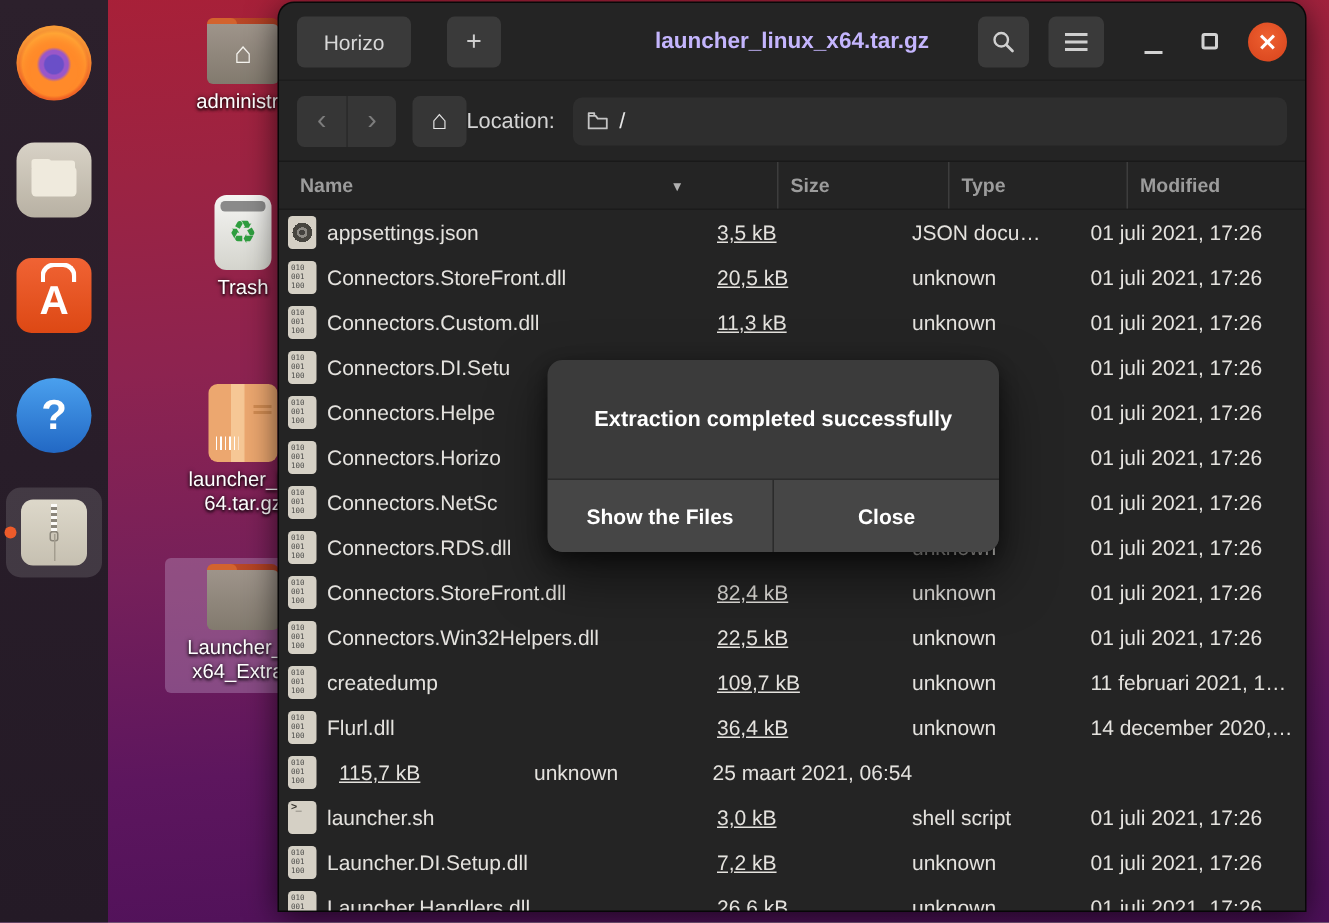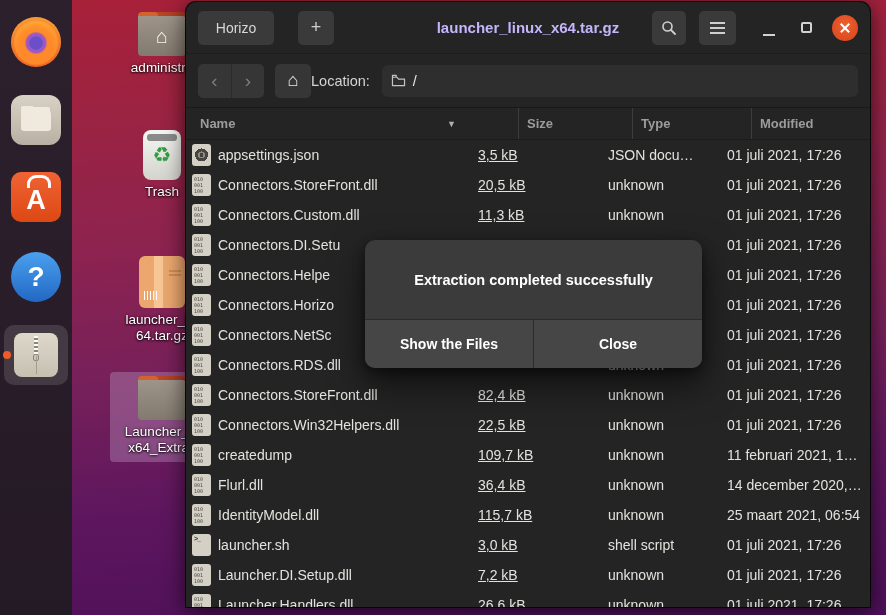--- a/index.html
+++ b/index.html
@@ -124,21 +124,21 @@
   .fcell.modified { flex:1; padding-left:8px; }
   .ficon { width:19px; height:22px; border-radius:3px; margin:0 7px 0 6px; flex:0 0 auto;
     background:#d5d0c5; position:relative; overflow:hidden; }
   .binary-file-icon::before { content:"010\A 001\A 100"; white-space:pre; position:absolute; left:2px; top:2px;
     font-family:"DejaVu Sans Mono", monospace; font-size:5px; line-height:6px; color:#4a4a48; }
   .json-file-icon { background:radial-gradient(circle at 50% 50%, #44423e 0 2px, #8d8a84 2px 3.5px, #47453f 3.5px 6.5px, rgba(0,0,0,0) 6.5px), #d5d0c5; }
   .shell-script-icon::before { content:">_"; position:absolute; left:2px; top:1px; font-size:7px;
     font-weight:bold; color:#35332e; letter-spacing:-1px; }
 
   
-  .dialog { position:absolute; left:179px; top:238px; width:337px; height:128px; z-index:20;
+  .dialog { position:absolute; left:179px; top:238px; width:301px; height:128px; z-index:20;
     background:#3b3b3b; border-radius:10px; display:flex; flex-direction:column; overflow:hidden;
     box-shadow:0 16px 36px rgba(0,0,0,.55), 0 4px 12px rgba(0,0,0,.45); }
   .dialog-msg { flex:1; display:flex; align-items:center; justify-content:center;
     font-size:14.5px; font-weight:600; color:#ffffff; }
   .dialog-btns { height:49px; display:flex; border-top:1px solid #2b2b2b; }
   .dialog-btn { flex:1; background:#464646; color:#fff; font-size:14px; font-weight:600;
     display:flex; align-items:center; justify-content:center; }
   .dialog-btn + .dialog-btn { border-left:1px solid #2b2b2b; }
 </style>
 </head>
@@ -330,21 +330,20 @@
     </div>
       <div class="frow">
       <span class="ficon binary-file-icon"></span>
       <span class="fcell name">Flurl.dll</span>
       <span class="fcell size">36,4 kB</span>
       <span class="fcell type">unknown</span>
       <span class="fcell modified">14 december 2020,…</span>
     </div>
       <div class="frow">
       <span class="ficon binary-file-icon"></span>
-      <span class="fcell name">IdentityModel.dll</span>
       <span class="fcell size">115,7 kB</span>
       <span class="fcell type">unknown</span>
       <span class="fcell modified">25 maart 2021, 06:54</span>
     </div>
       <div class="frow">
       <span class="ficon shell-script-icon"></span>
       <span class="fcell name">launcher.sh</span>
       <span class="fcell size">3,0 kB</span>
       <span class="fcell type">shell script</span>
       <span class="fcell modified">01 juli 2021, 17:26</span>

